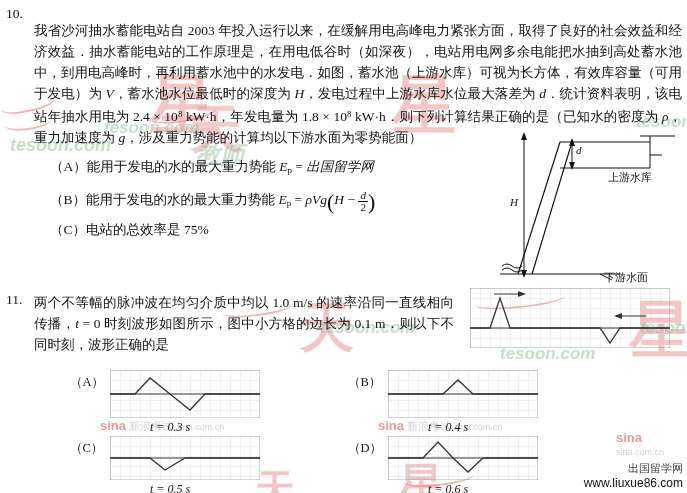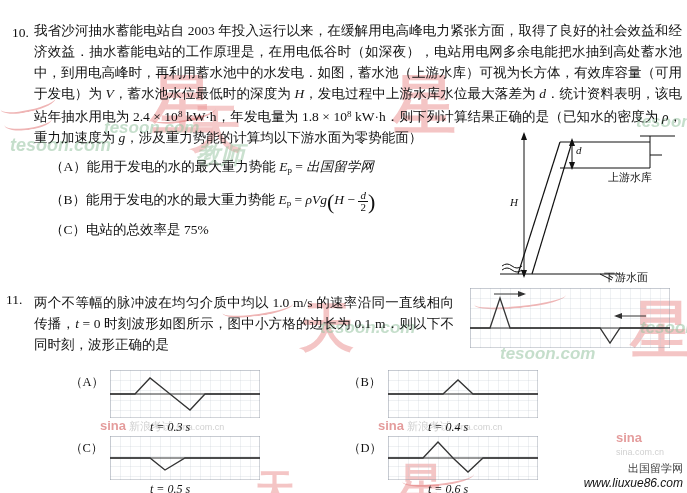--- a/index.html
+++ b/index.html
@@ -59,21 +59,21 @@
   .diagram{position:absolute;}
   .dlabel{position:absolute;font-size:11px;font-family:"Liberation Serif",serif;white-space:nowrap;}
 
   
   .panel{position:absolute;}
   .plabel{position:absolute;font-size:12.5px;}
   .tlabel{position:absolute;font-size:12px;}
 
   .footer{position:absolute;right:4px;bottom:3px;text-align:right;font-family:"Liberation Sans",sans-serif;}
   .footer .f1{font-size:11px;color:#404040;}
-  .footer .f2{font-size:12px;color:#111;font-style:italic;}
+  .footer .f2{font-size:12px;color:#111;}
 </style>
 </head>
 <body>
 
 <div class="page">
 
   <div class="wm wm-star" style="left:150px;top:62px;font-size:64px;">星</div>
   <div class="wm wm-star" style="left:392px;top:62px;font-size:64px;">星</div>
   <div class="wm wm-star" style="left:190px;top:95px;font-size:52px;color:rgba(235,150,150,0.5);">天</div>
   <div class="wm wm-star" style="left:630px;top:288px;font-size:62px;">星</div>
@@ -104,21 +104,21 @@
   <div class="wm wm-sina" style="left:378px;top:418px;">
     <span class="sina-logo">sina</span>
     <span>新浪考试</span>
     <span style="font-size:9px;">sina.com.cn</span>
   </div>
   <div class="wm wm-sina" style="left:616px;top:430px;">
     <span class="sina-logo">sina</span>
     <span style="font-size:9px;">sina.com.cn</span>
   </div>
 
-  <div class="qnum" style="left:12px;top:6px;margin-top:19px;">10.</div>
+  <div class="qnum" style="left:6px;top:6px;">10.</div>
 
   <div class="qblock" style="left:34px;top:20px;width:648px;">
     <div class="qtext">
       我省沙河抽水蓄能电站自 2003 年投入运行以来，在缓解用电高峰电力紧张方面，取得了良好的社会效益和经济效益．抽水蓄能电站的工作原理是，在用电低谷时（如深夜），电站用电网多余电能把水抽到高处蓄水池中，到用电高峰时，再利用蓄水池中的水发电．如图，蓄水池（上游水库）可视为长方体，有效库容量（可用于发电）为&nbsp;<span class="ital">V</span>，蓄水池水位最低时的深度为&nbsp;<span class="ital">H</span>，发电过程中上游水库水位最大落差为&nbsp;<span class="ital">d</span>．统计资料表明，该电站年抽水用电为 2.4 × 10<span class="sup">8</span>&nbsp;kW·h，年发电量为 1.8 × 10<span class="sup">8</span>&nbsp;kW·h．则下列计算结果正确的是（已知水的密度为&nbsp;<span class="ital">ρ</span>，重力加速度为&nbsp;<span class="ital">g</span>，涉及重力势能的计算均以下游水面为零势能面）
     </div>
   </div>
 
   <div class="opt" style="position:absolute;left:50px;top:155px;">
     （A）能用于发电的水的最大重力势能&nbsp;<span class="ital">E</span><span class="sub">p</span>&nbsp;=&nbsp;<span class="ital">出国留学网</span>
   </div>

